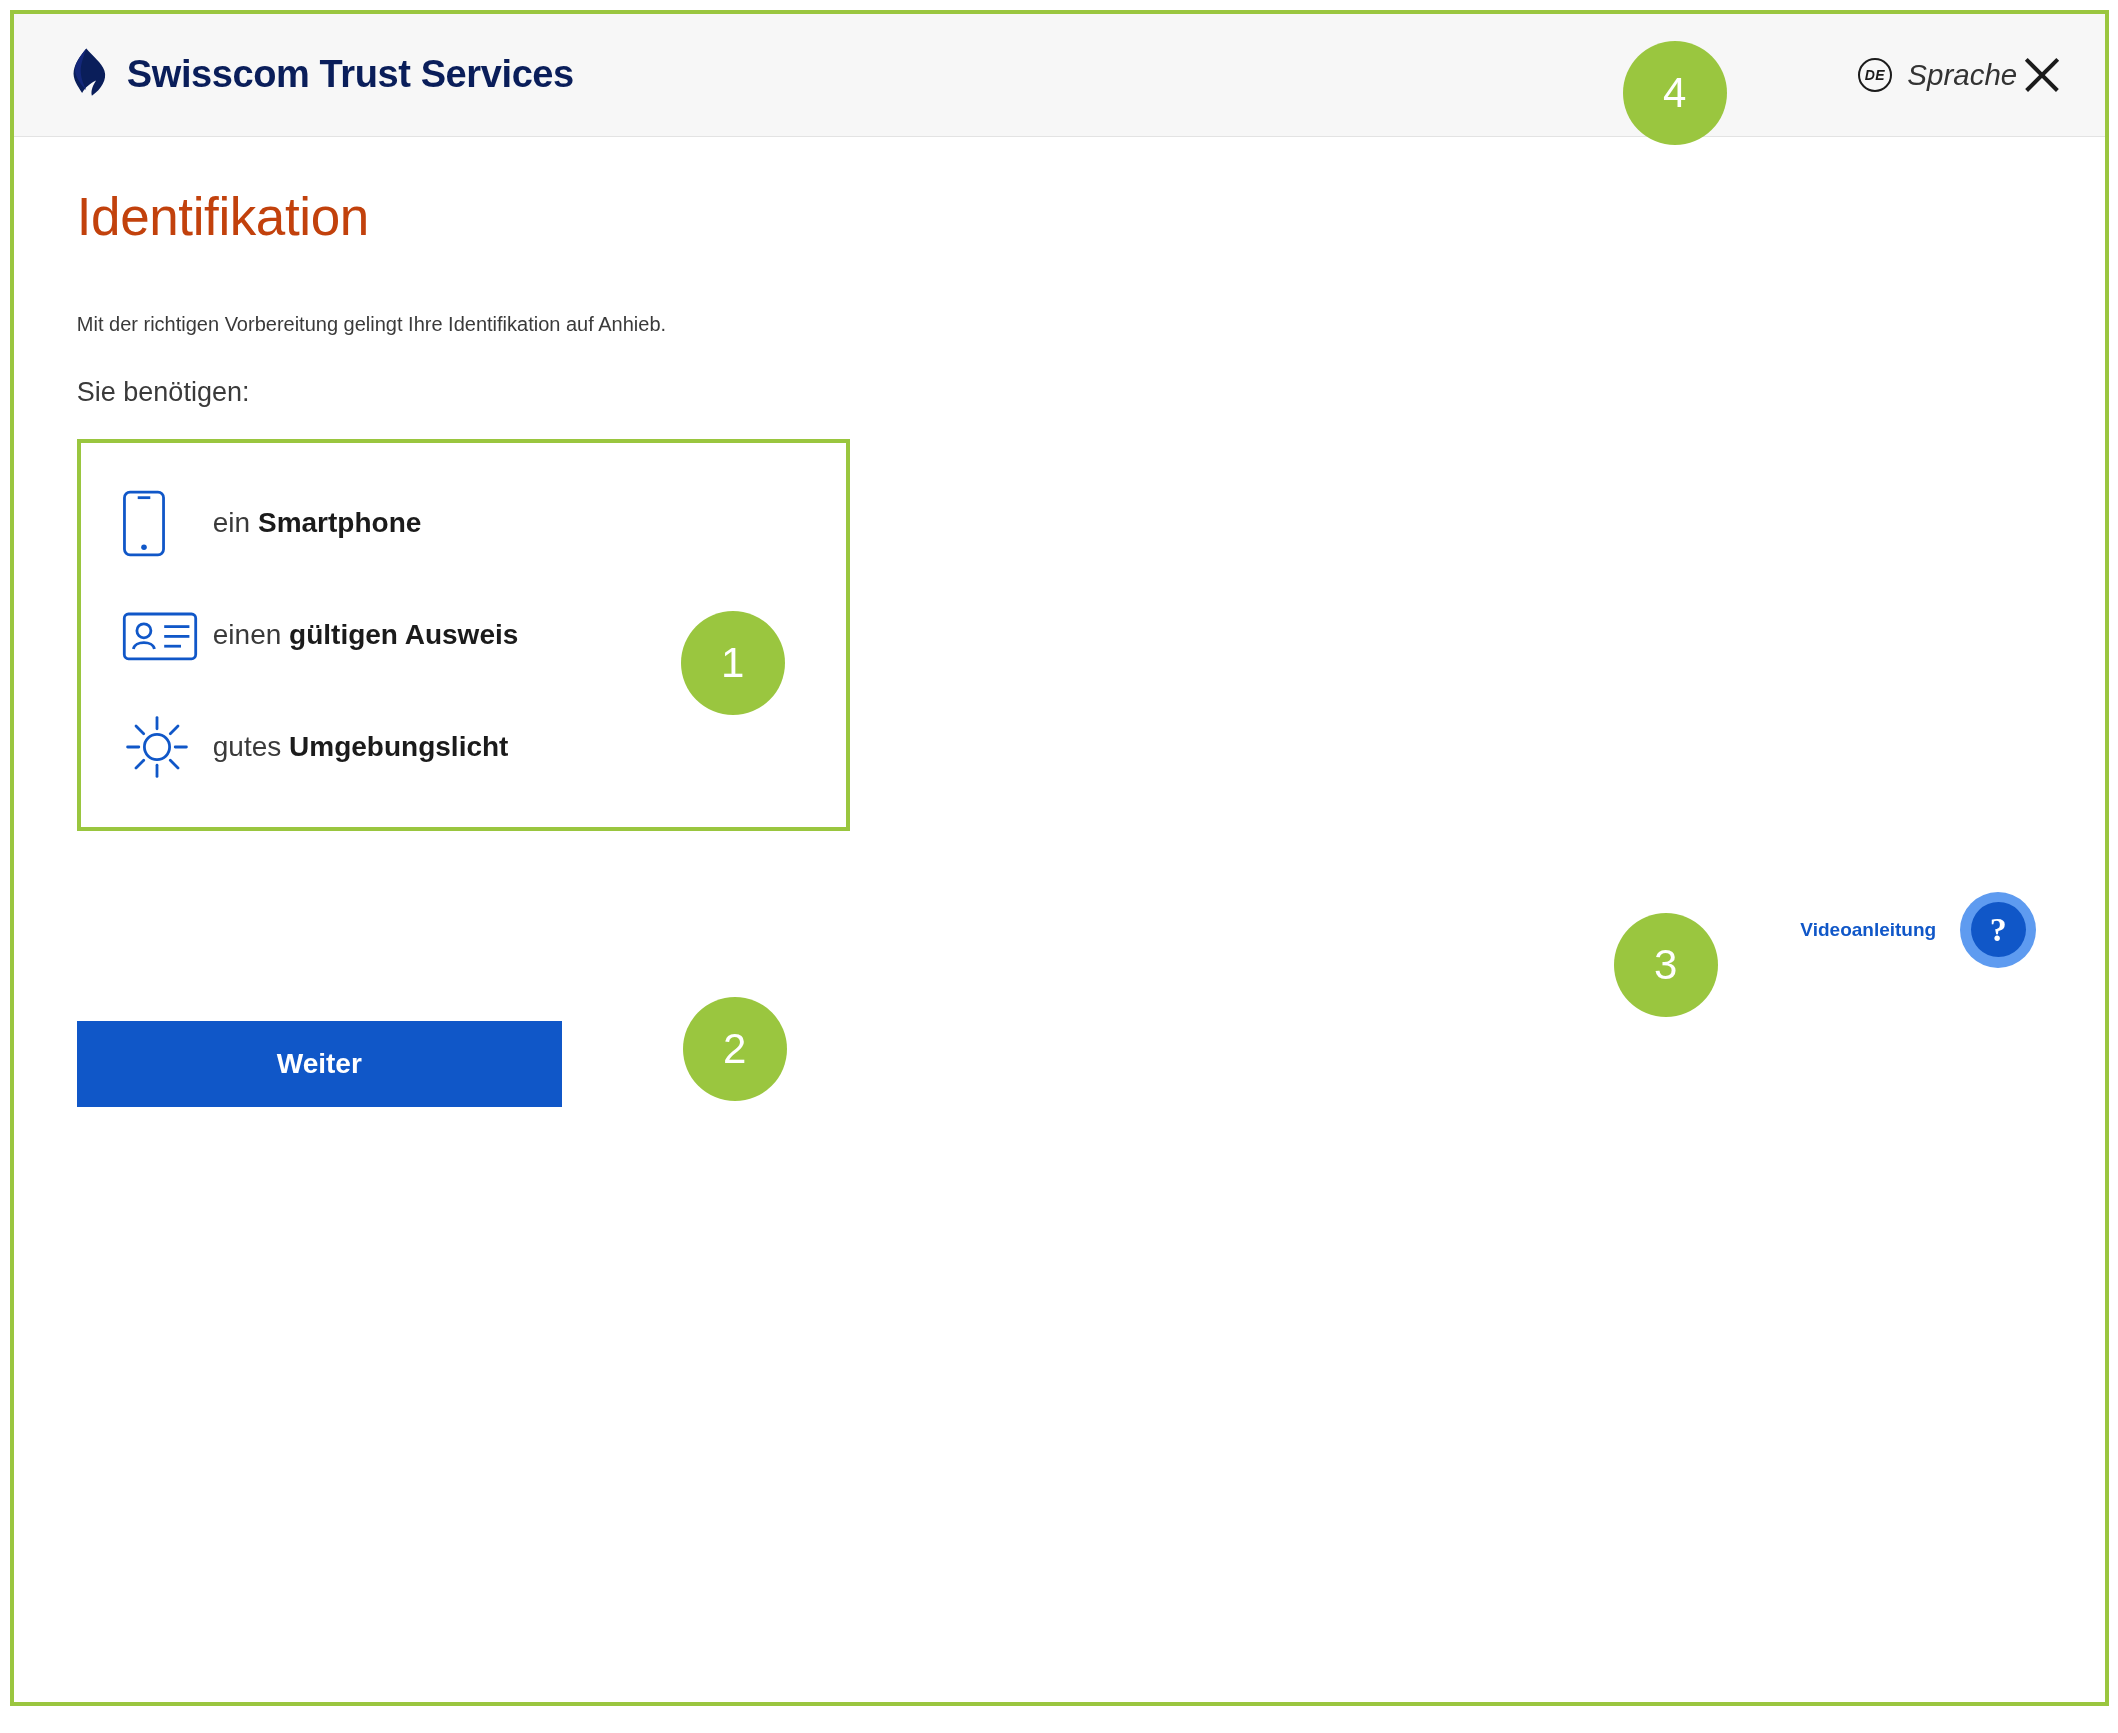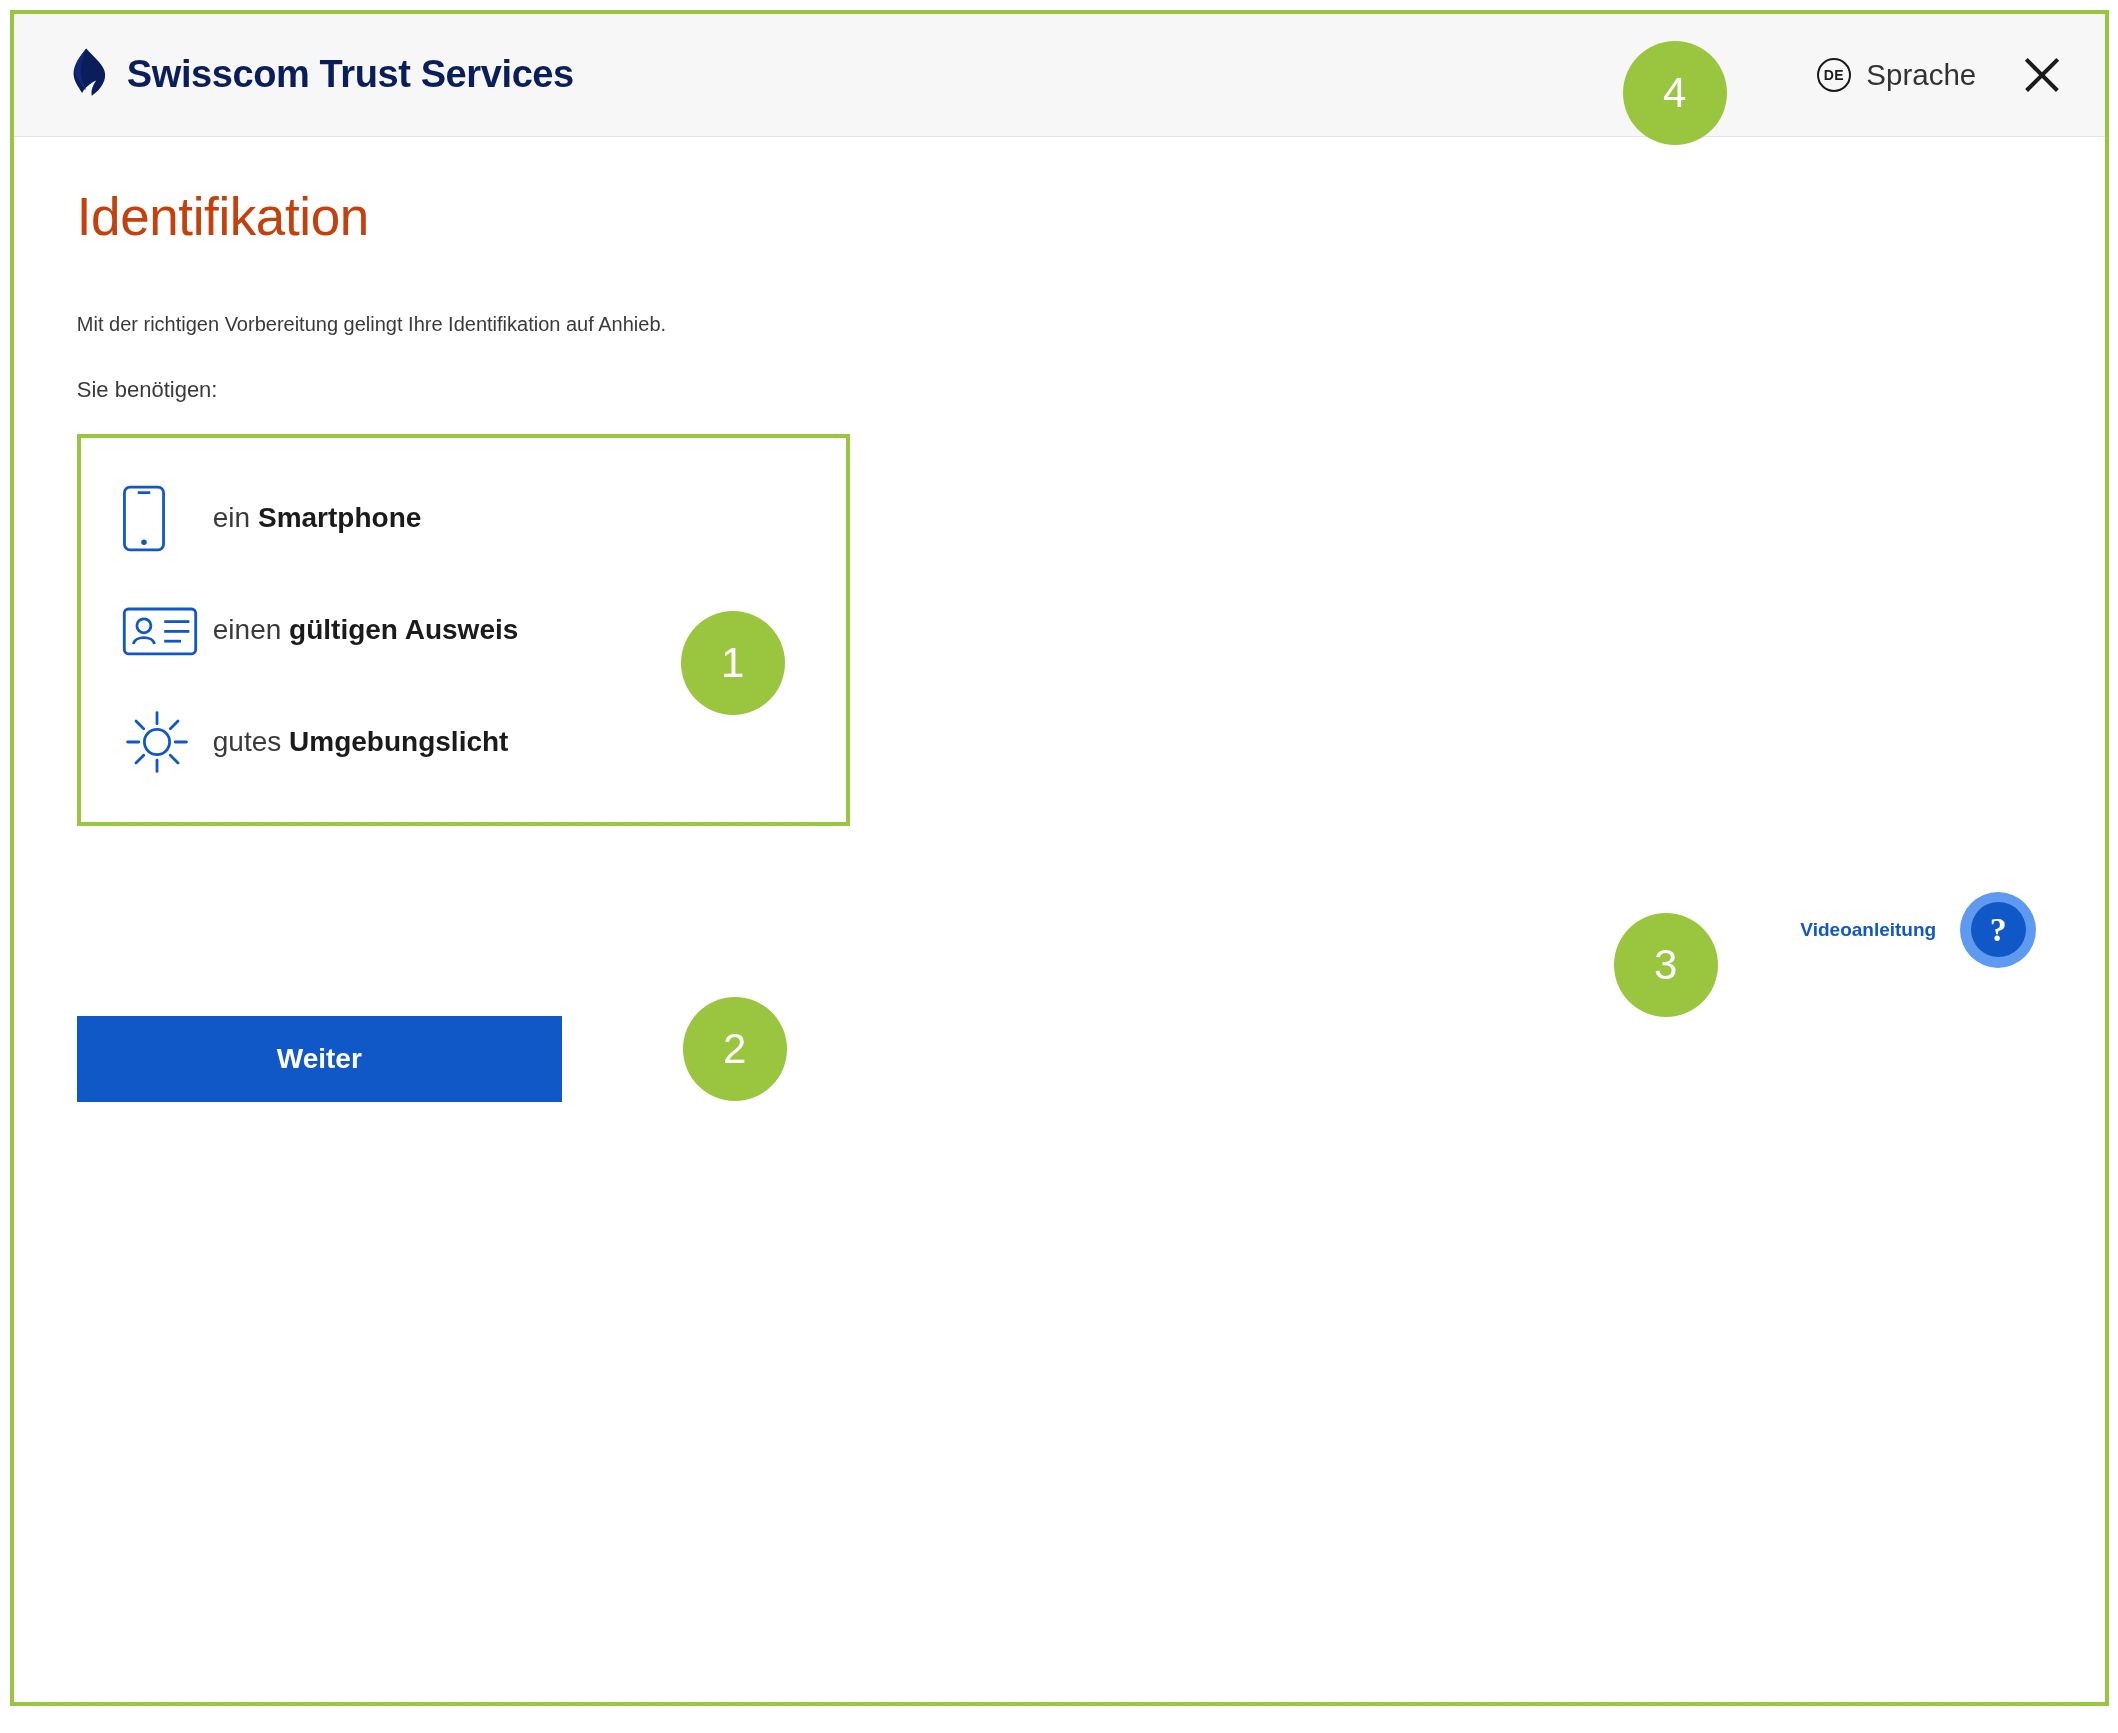--- a/index.html
+++ b/index.html
@@ -51,21 +51,21 @@
   .brand-logo { display: block; }
   .brand-title {
     font-size: 38px;
     font-weight: bold;
     color: #0a1e5a;
     letter-spacing: -0.4px;
     white-space: nowrap;
   }
   .topbar-right {
     display: flex;
-    gap: 41px;
+    font-style: italic;
   }
   .lang {
     display: flex;
     align-items: center;
     gap: 15.5px;
     color: #333333;
     font-size: 29.5px;
   }
   .lang-badge {
     width: 34px; height: 34px;
@@ -104,21 +104,21 @@
     color: #c2410c;
     letter-spacing: -0.4px;
   }
   .intro {
     margin-top: 67px;
     font-size: 20px;
     color: #3a3a3a;
   }
   .needs-label {
     margin-top: 41px;
-    font-size: 22px;
+    font-size: 27px;
     color: #3a3a3a;
   }
 
   
   .req-box {
     margin-top: 31px;
     width: 773px;
     border: 4.2px solid #9ac63f;
     background: #ffffff;
     padding: 24px 0 24px 0;

